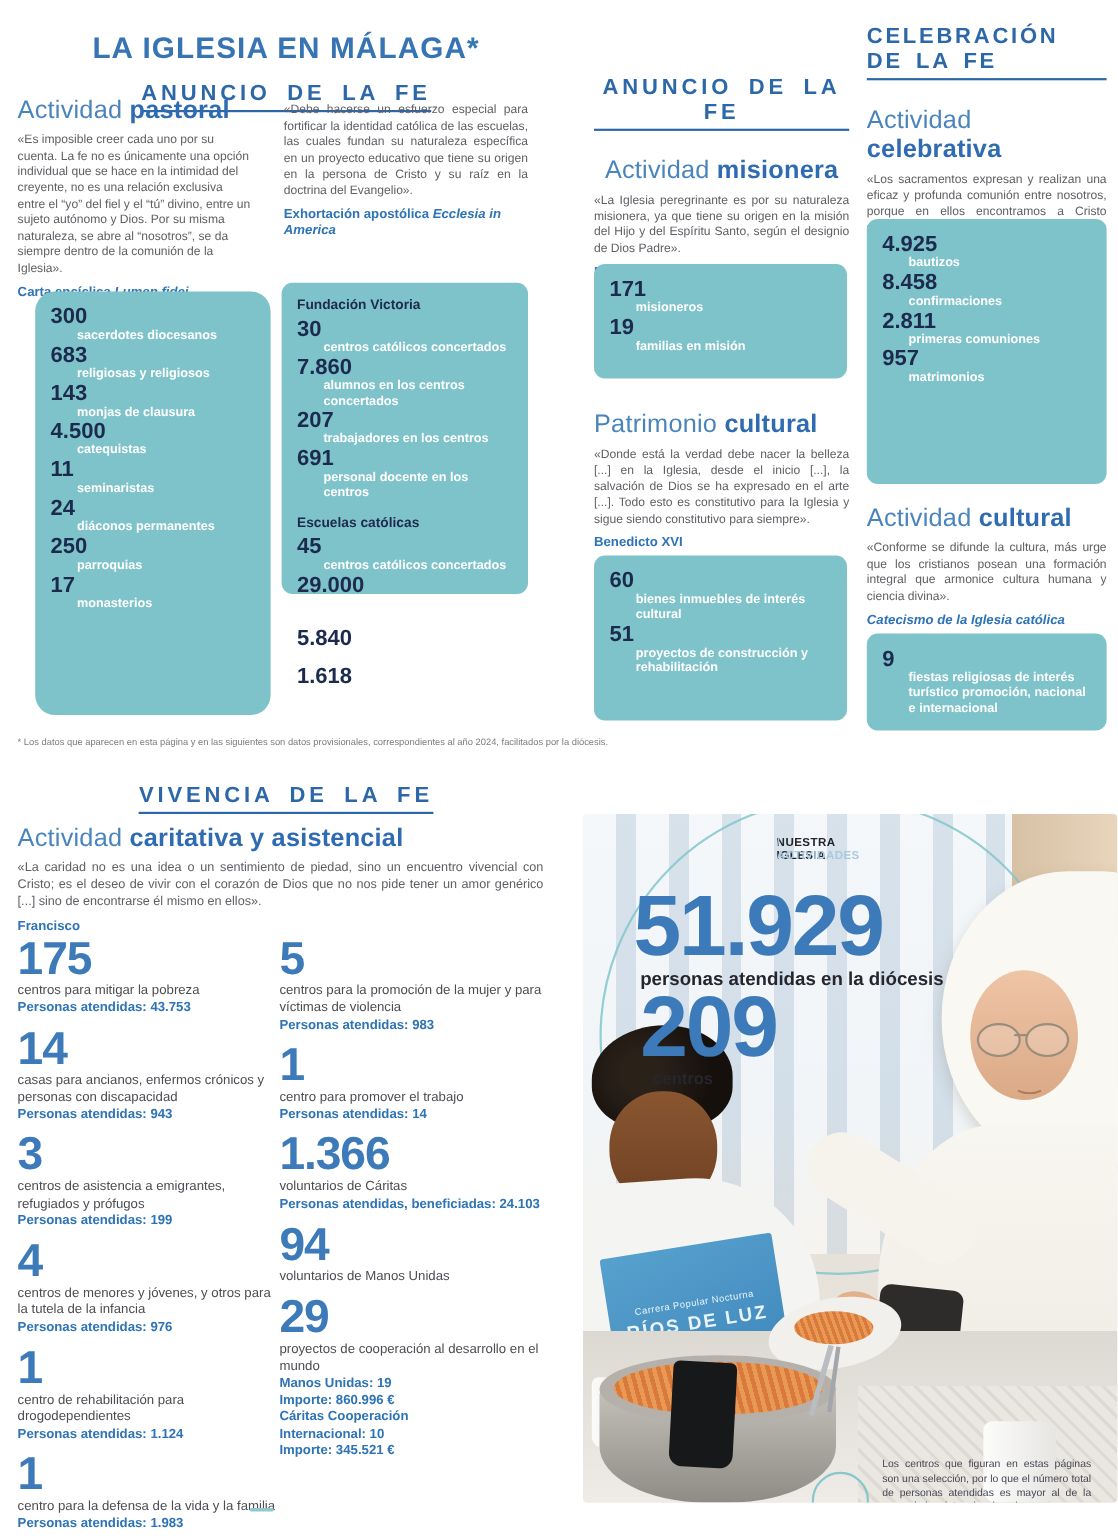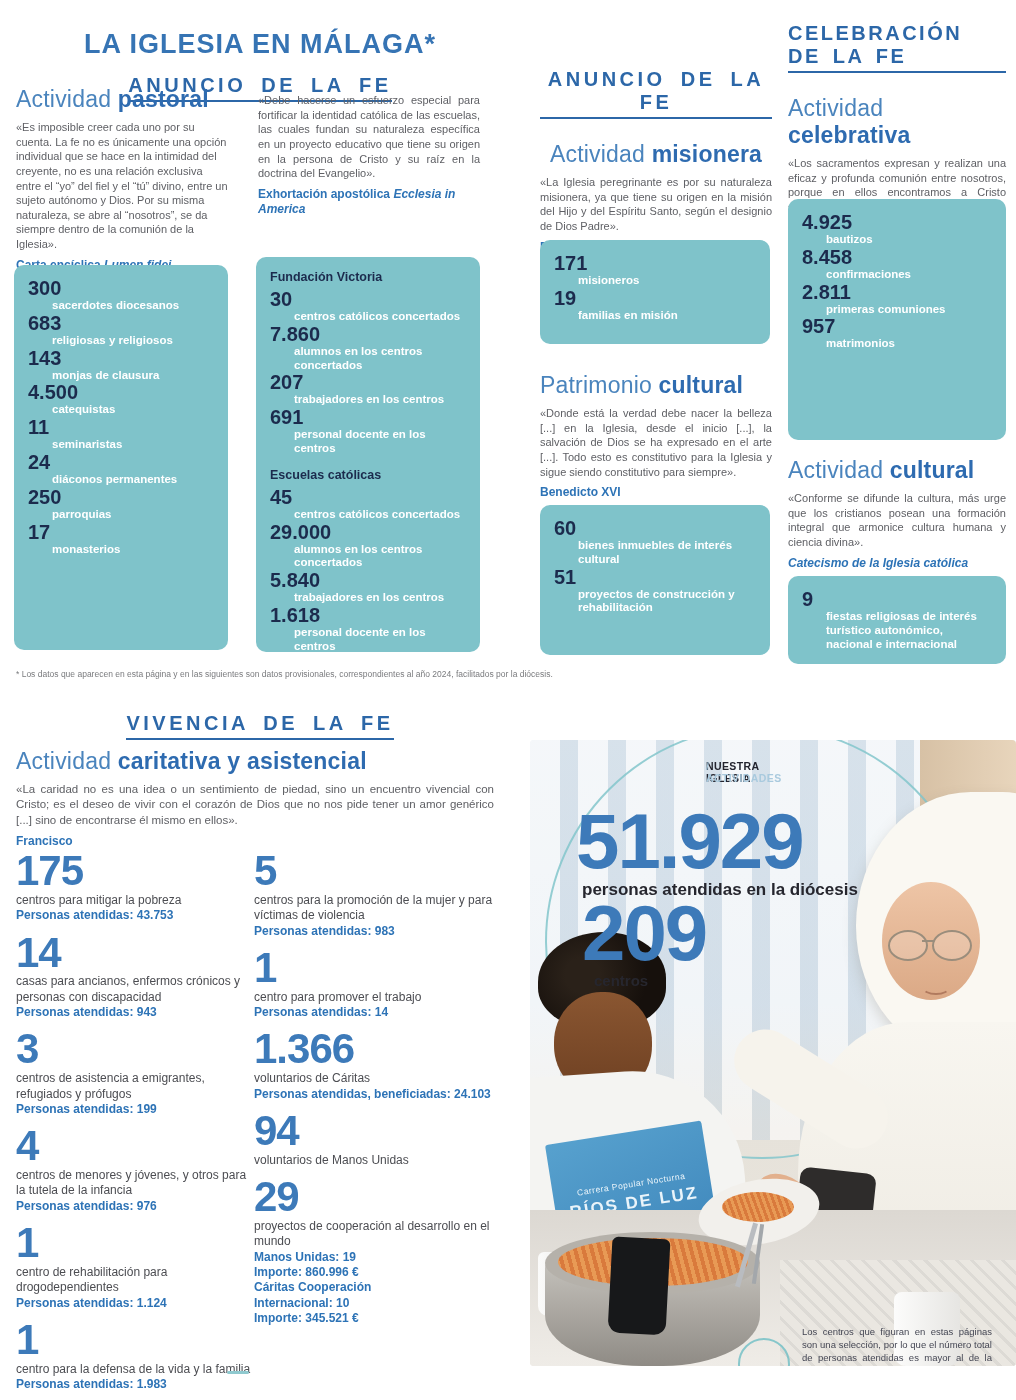--- a/index.html
+++ b/index.html
@@ -104,21 +104,21 @@
     <div style="margin-top:14px;">
       <span class="sh">ANUNCIO DE LA FE</span>
     </div>
   </div>
 
   <div class="col" style="left:16px;top:86px;width:213px;">
     <div class="h2"><span>Actividad </span><b>pastoral</b></div>
     <div class="q">«Es imposible creer cada uno por su cuenta. La fe no es únicamente una opción individual que se hace en la intimidad del creyente, no es una relación exclusiva entre el “yo” del fiel y el “tú” divino, entre un sujeto autónomo y Dios. Por su misma naturaleza, se abre al “nosotros”, se da siempre dentro de la comunión de la Iglesia».</div>
     <div class="src"><span>Carta encíclica </span><i>Lumen fidei</i></div>
   </div>
-  <div class="tbox" style="left:14px;top:265px;width:214px;height:385px;">
+  <div class="tbox" style="left:32px;top:265px;width:214px;height:385px;border-radius:18px;">
     <div>
         <div class="tv">300</div>
         <div class="tl">sacerdotes diocesanos</div>
       </div>
     <div>
         <div class="tv">683</div>
         <div class="tl">religiosas y religiosos</div>
       </div>
     <div>
         <div class="tv">143</div>
@@ -143,21 +143,21 @@
     <div>
         <div class="tv">17</div>
         <div class="tl">monasterios</div>
       </div>
   </div>
 
   <div class="col" style="left:258px;top:86px;width:222px;">
     <div class="q j">«Debe hacerse un esfuerzo especial para fortificar la identidad católica de las escuelas, las cuales fundan su naturaleza específica en un proyecto educativo que tiene su origen en la persona de Cristo y su raíz en la doctrina del Evangelio».</div>
     <div class="src"><span>Exhortación apostólica </span><i>Ecclesia in America</i></div>
   </div>
-  <div class="tbox" style="left:256px;top:257px;width:224px;height:395px;">
+  <div class="tbox" style="left:256px;top:257px;width:224px;height:283px;">
     <div class="tg">Fundación Victoria</div>
     <div>
         <div class="tv">30</div>
         <div class="tl">centros católicos concertados</div>
       </div>
     <div>
         <div class="tv">7.860</div>
         <div class="tl">alumnos en los centros concertados</div>
       </div>
     <div>
@@ -246,21 +246,21 @@
   </div>
 
   <div class="col" style="left:788px;top:457px;width:218px;">
     <div class="h2"><span>Actividad </span><b>cultural</b></div>
     <div class="q j">«Conforme se difunde la cultura, más urge que los cristianos posean una formación integral que armonice cultura humana y ciencia divina».</div>
     <div class="src"><i>Catecismo de la Iglesia católica</i></div>
   </div>
   <div class="tbox" style="left:788px;top:576px;width:218px;">
     <div>
         <div class="tv">9</div>
-        <div class="tl">fiestas religiosas de interés turístico autonómico, nacional e internacional</div>
+        <div class="tl">fiestas religiosas de interés turístico promoción, nacional e internacional</div>
       </div>
   </div>
 
   <div class="fn">* Los datos que aparecen en esta página y en las siguientes son datos provisionales, correspondientes al año 2024, facilitados por la diócesis.</div>
 
   <div class="col" style="left:0;top:712px;width:520px;text-align:center;">
     <span class="sh">VIVENCIA DE LA FE</span>
   </div>
   <div class="col" style="left:16px;top:748px;width:478px;">
     <div class="h2"><span>Actividad </span><b>caritativa y asistencial</b></div>

